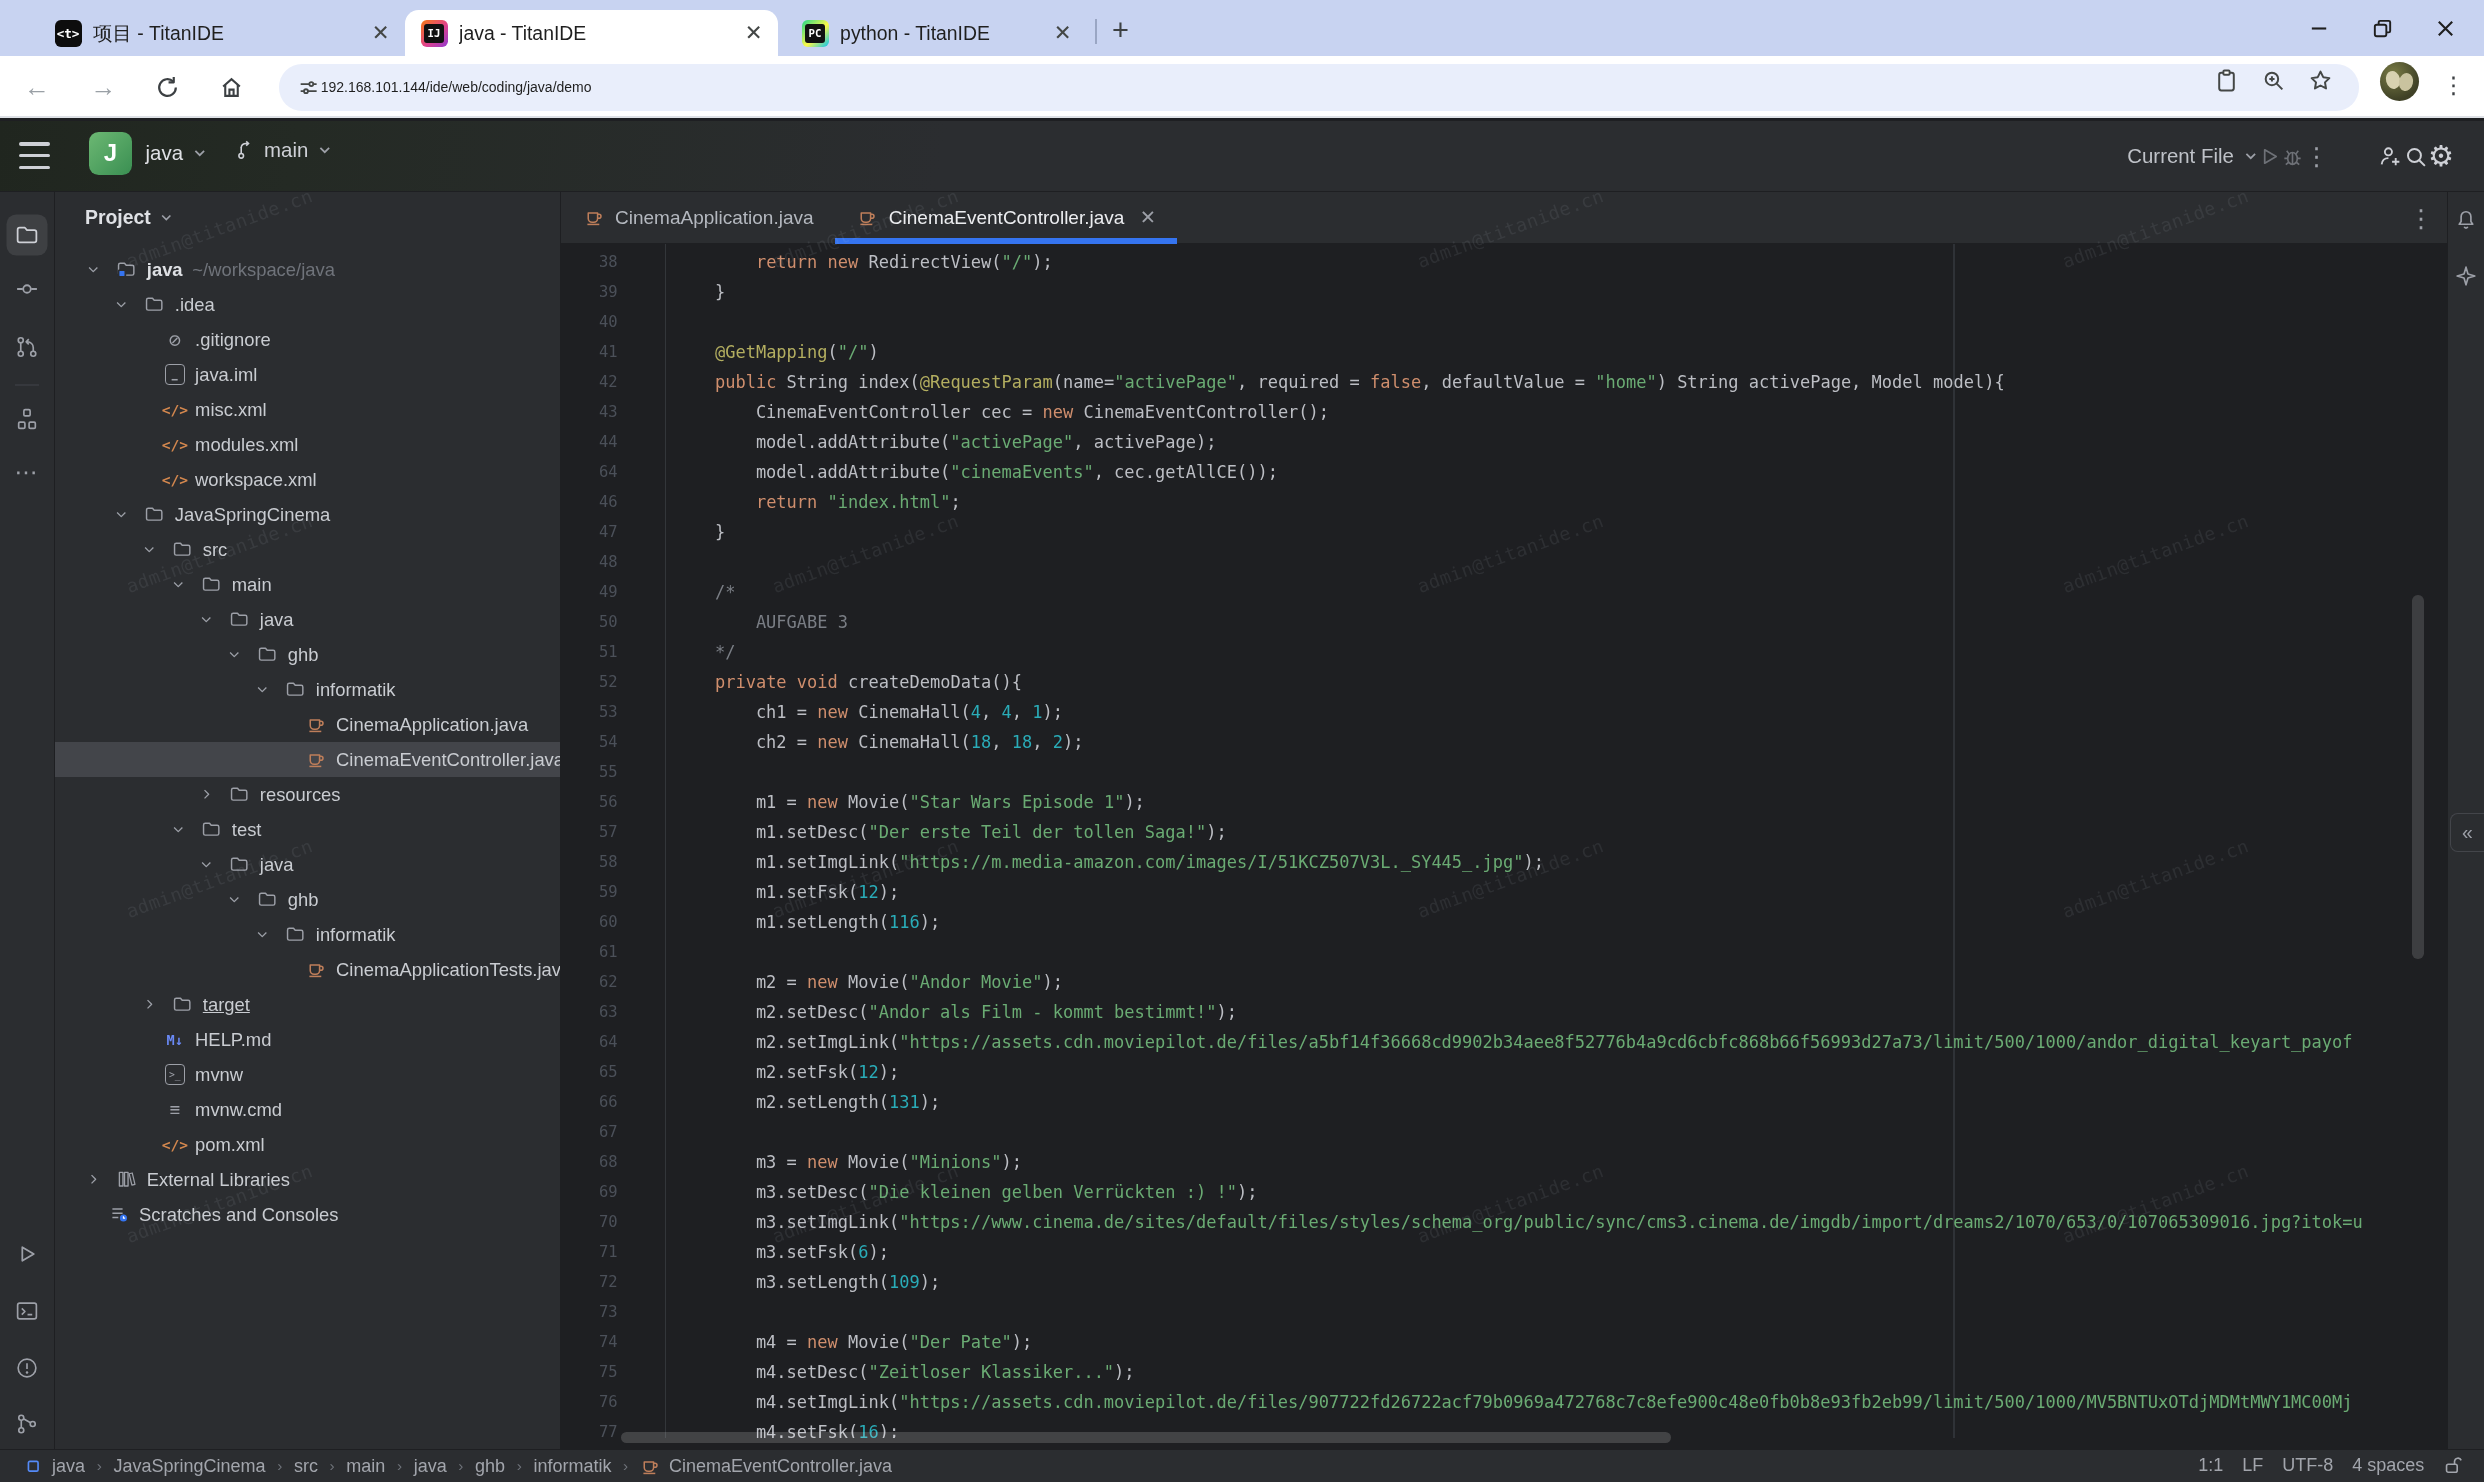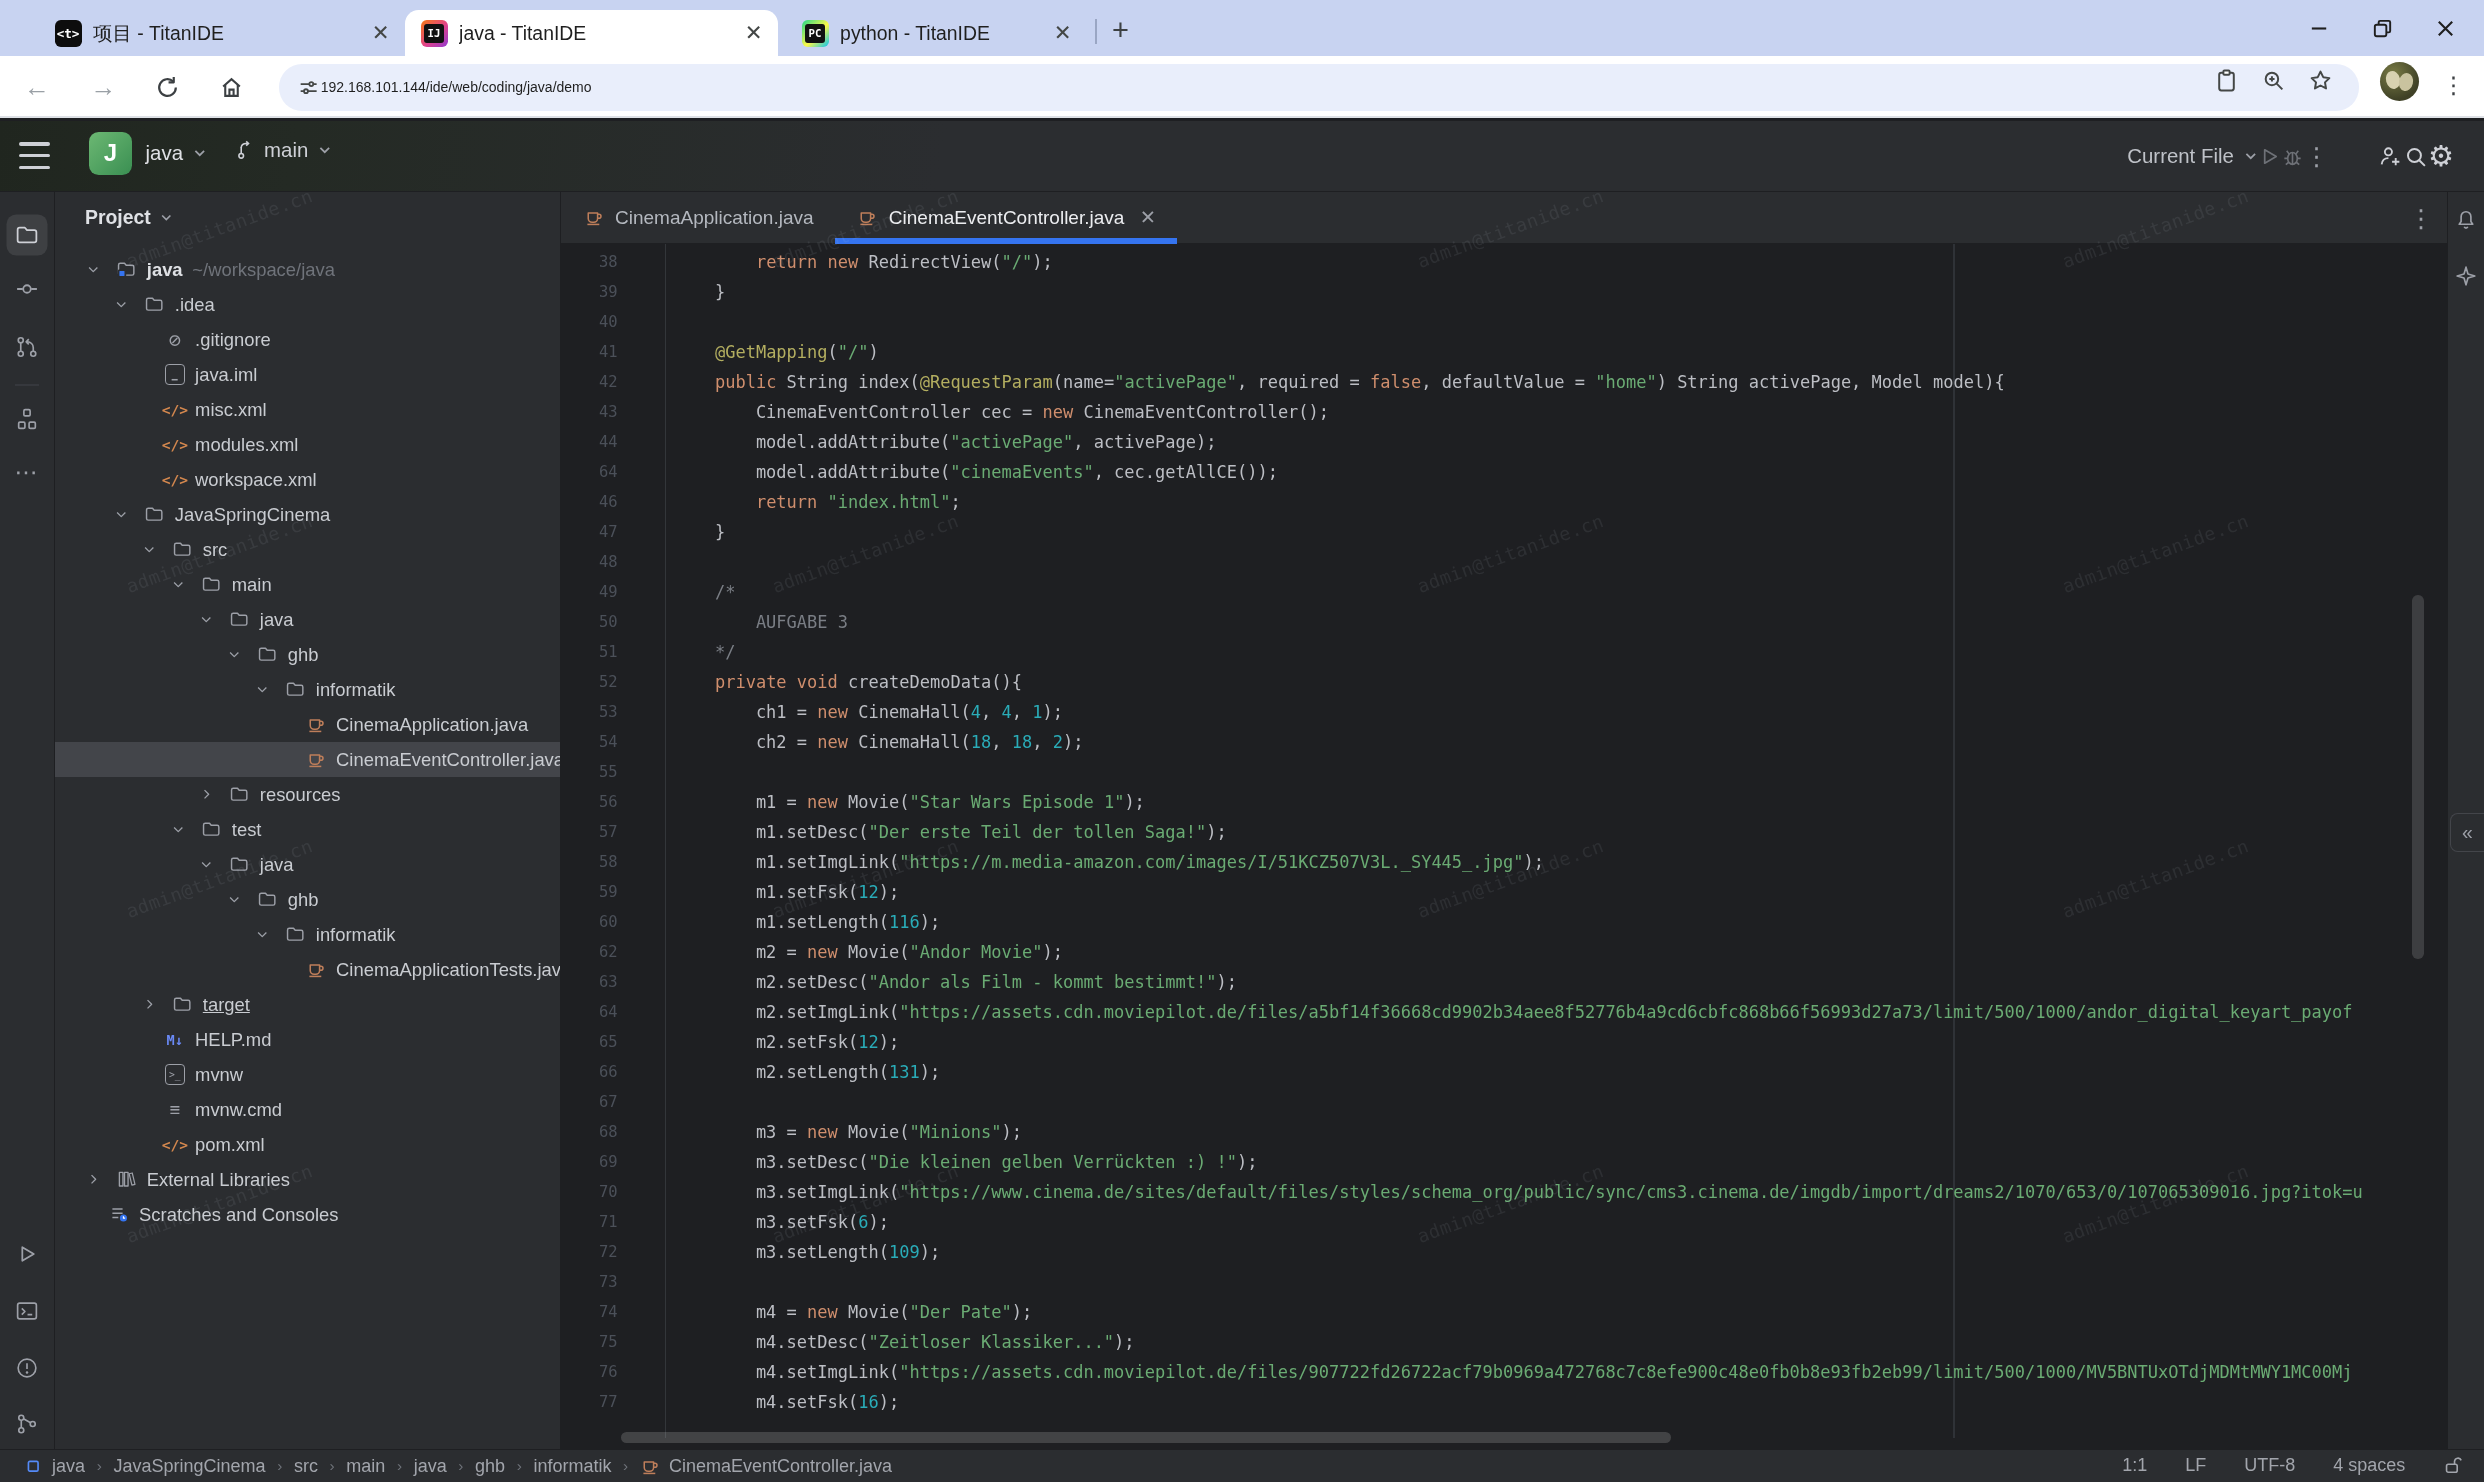--- a/index.html
+++ b/index.html
@@ -81,21 +81,21 @@
   .ct{margin-left:35px;color:#BCBEC4;}
   .ct .k{color:#CF8E6D;} .ct .s{color:#6AAB73;} .ct .n{color:#2AACB8;} .ct .c{color:#7A7E85;} .ct .a{color:#B3AE60;}
   #hscroll{position:absolute;left:60px;bottom:6.8px;width:1050px;height:11.6px;border-radius:5.8px;background:rgba(255,255,255,0.16);}
   #vscroll{position:absolute;right:23px;top:403px;width:11.6px;height:364px;border-radius:5.8px;background:rgba(255,255,255,0.14);}
   
   #statusbar{position:absolute;left:0;top:1328px;width:2484px;height:33px;background:#2B2D30;border-top:1px solid #1E1F22;box-sizing:border-box;display:flex;align-items:center;}
   #crumbs{display:flex;align-items:center;margin-left:23px;font-size:18px;color:#A2A5AC;}
   .crumb{display:flex;align-items:center;}
   .csep{margin:0 11.6px;color:#6F737A;font-size:15.5px;}
   .crumb .tico{margin-right:7.8px;width:21.3px;}
-  #statusright{position:absolute;right:19.4px;display:flex;align-items:center;gap:38px;font-size:18px;color:#A2A5AC;}
+  #statusright{position:absolute;right:19.4px;display:flex;align-items:center;gap:19px;font-size:18px;color:#A2A5AC;}
   
   .wm{position:absolute;font-family:"DejaVu Sans Mono",monospace;font-size:18.4px;letter-spacing:0.5px;color:rgba(205,211,221,0.09);transform:rotate(-20deg);pointer-events:none;z-index:50;white-space:nowrap;}
   svg{display:block;}
 </style>
 </head>
 <body>
 
 <div id="screen">
 
   <div id="tabstrip">
@@ -698,20 +698,21 @@
           <div class="cl"><span class="ln">51</span><span class="ct"><span class="c">    */</span></span></div>
           <div class="cl"><span class="ln">52</span><span class="ct"><span class="p">    </span><span class="k">private</span><span class="p"> </span><span class="k">void</span><span class="p"> createDemoData(){</span></span></div>
           <div class="cl"><span class="ln">53</span><span class="ct"><span class="p">        ch1 = </span><span class="k">new</span><span class="p"> CinemaHall(</span><span class="n">4</span><span class="p">, </span><span class="n">4</span><span class="p">, </span><span class="n">1</span><span class="p">);</span></span></div>
           <div class="cl"><span class="ln">54</span><span class="ct"><span class="p">        ch2 = </span><span class="k">new</span><span class="p"> CinemaHall(</span><span class="n">18</span><span class="p">, </span><span class="n">18</span><span class="p">, </span><span class="n">2</span><span class="p">);</span></span></div>
           <div class="cl"><span class="ln">55</span><span class="ct"></span></div>
           <div class="cl"><span class="ln">56</span><span class="ct"><span class="p">        m1 = </span><span class="k">new</span><span class="p"> Movie(</span><span class="s">"Star Wars Episode 1"</span><span class="p">);</span></span></div>
           <div class="cl"><span class="ln">57</span><span class="ct"><span class="p">        m1.setDesc(</span><span class="s">"Der erste Teil der tollen Saga!"</span><span class="p">);</span></span></div>
           <div class="cl"><span class="ln">58</span><span class="ct"><span class="p">        m1.setImgLink(</span><span class="s">"https://m.media-amazon.com/images/I/51KCZ507V3L._SY445_.jpg"</span><span class="p">);</span></span></div>
           <div class="cl"><span class="ln">59</span><span class="ct"><span class="p">        m1.setFsk(</span><span class="n">12</span><span class="p">);</span></span></div>
           <div class="cl"><span class="ln">60</span><span class="ct"><span class="p">        m1.setLength(</span><span class="n">116</span><span class="p">);</span></span></div>
+          <div class="cl"><span class="ln">61</span><span class="ct"></span></div>
           <div class="cl"><span class="ln">62</span><span class="ct"><span class="p">        m2 = </span><span class="k">new</span><span class="p"> Movie(</span><span class="s">"Andor Movie"</span><span class="p">);</span></span></div>
           <div class="cl"><span class="ln">63</span><span class="ct"><span class="p">        m2.setDesc(</span><span class="s">"Andor als Film - kommt bestimmt!"</span><span class="p">);</span></span></div>
           <div class="cl"><span class="ln">64</span><span class="ct"><span class="p">        m2.setImgLink(</span><span class="s">"https://assets.cdn.moviepilot.de/files/a5bf14f36668cd9902b34aee8f52776b4a9cd6cbfc868b66f56993d27a73/limit/500/1000/andor_digital_keyart_payof</span></span></div>
           <div class="cl"><span class="ln">65</span><span class="ct"><span class="p">        m2.setFsk(</span><span class="n">12</span><span class="p">);</span></span></div>
           <div class="cl"><span class="ln">66</span><span class="ct"><span class="p">        m2.setLength(</span><span class="n">131</span><span class="p">);</span></span></div>
           <div class="cl"><span class="ln">67</span><span class="ct"></span></div>
           <div class="cl"><span class="ln">68</span><span class="ct"><span class="p">        m3 = </span><span class="k">new</span><span class="p"> Movie(</span><span class="s">"Minions"</span><span class="p">);</span></span></div>
           <div class="cl"><span class="ln">69</span><span class="ct"><span class="p">        m3.setDesc(</span><span class="s">"Die kleinen gelben Verrückten :) !"</span><span class="p">);</span></span></div>
           <div class="cl"><span class="ln">70</span><span class="ct"><span class="p">        m3.setImgLink(</span><span class="s">"https://www.cinema.de/sites/default/files/styles/schema_org/public/sync/cms3.cinema.de/imgdb/import/dreams2/1070/653/0/107065309016.jpg?itok=u</span></span></div>
           <div class="cl"><span class="ln">71</span><span class="ct"><span class="p">        m3.setFsk(</span><span class="n">6</span><span class="p">);</span></span></div>

